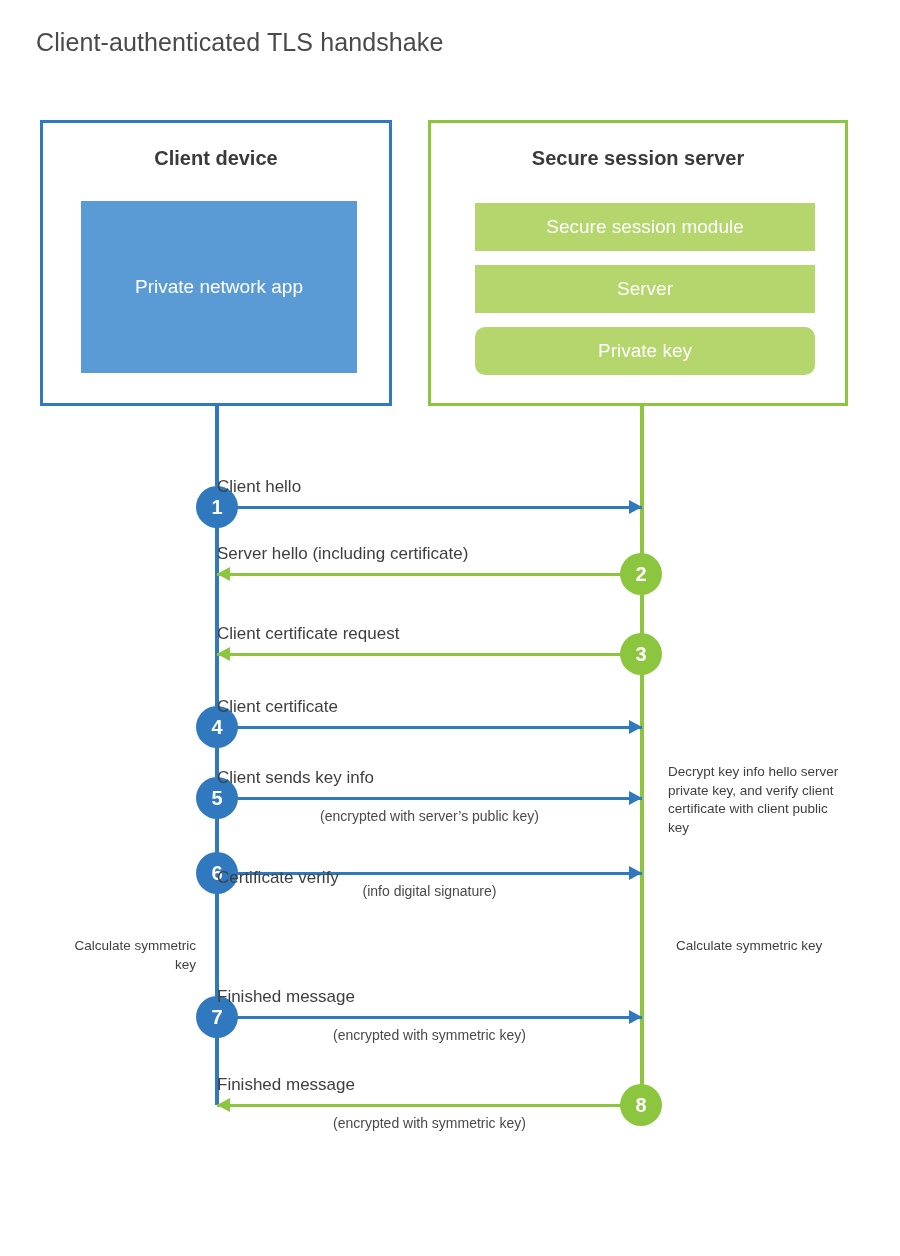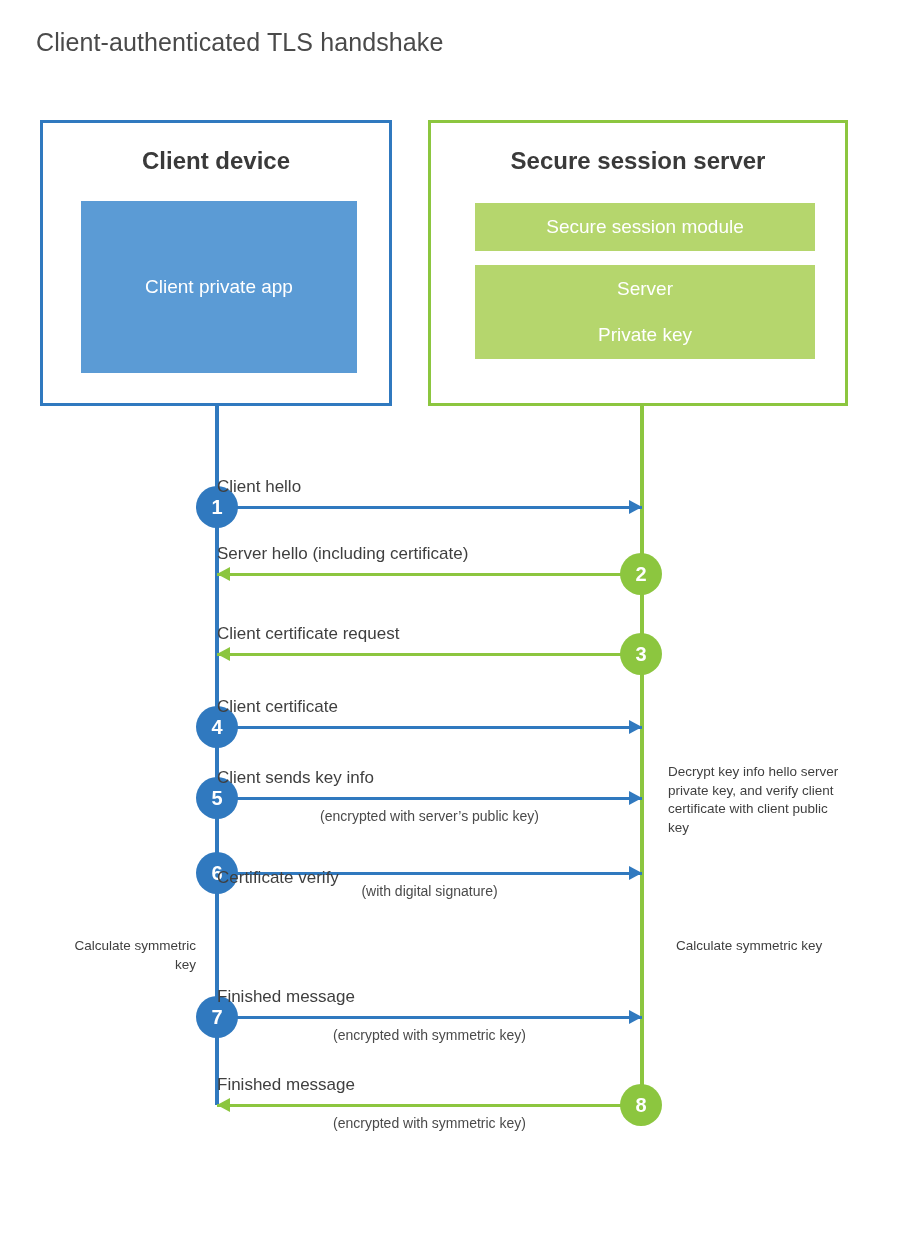--- a/index.html
+++ b/index.html
@@ -16,42 +16,42 @@
     white-space:nowrap;
   }
 
   
   .party-box{position:absolute;background:#ffffff;box-sizing:border-box;}
   #client-box{left:40px;top:120px;width:352px;height:286px;border:3px solid #3079bf;}
   #server-box{left:428px;top:120px;width:420px;height:286px;border:3px solid #8cc63f;}
 
   .party-title{
     position:absolute;left:0;right:0;top:24px;text-align:center;
-    font-size:24px;font-weight:bold;color:#3a3a3a;
+    font-size:20px;font-weight:bold;color:#3a3a3a;
   }
 
   
   #client-app{
     position:absolute;left:38px;top:78px;width:276px;height:172px;
     background:#5b9bd5;color:#ffffff;
     display:flex;align-items:center;justify-content:center;text-align:center;
     font-size:19px;line-height:1.35;font-weight:400;
     box-sizing:border-box;padding:0 10px;
   }
 
   
   .server-bar{
     position:absolute;left:44px;width:340px;height:48px;
     background:#b5d66d;color:#ffffff;
     display:flex;align-items:center;justify-content:center;
     font-size:19px;font-weight:400;
   }
   #server-bar-0{top:80px;}
   #server-bar-1{top:142px;}
-  #server-bar-2{top:188px;}
+  #server-bar-2{top:204px;border-radius:10px;}
 
   
   .lifeline{position:absolute;width:4px;}
   #client-lifeline{left:215px;top:406px;height:699px;background:#3079bf;}
   #server-lifeline{left:640px;top:406px;height:699px;background:#8cc63f;}
 
   
   #steps-layer{position:absolute;left:0;top:0;width:900px;height:1256px;}
 
   .step-row{position:absolute;left:0;width:900px;height:0;}
@@ -96,21 +96,21 @@
   #note-client-calc{left:58px;top:937px;width:138px;text-align:right;}
   #note-server-calc{left:676px;top:937px;width:170px;text-align:left;}
 </style>
 </head>
 <body>
 
 <div id="page-title">Client-authenticated TLS handshake</div>
 
 <div class="party-box" id="client-box">
   <div class="party-title">Client device</div>
-  <div id="client-app">Client private app</div>
+  <div id="client-app">Private network app</div>
 </div>
 
 <div class="party-box" id="server-box">
   <div class="party-title">Secure session server</div>
   <div class="server-bar" id="server-bar-0">Secure session module</div>
   <div class="server-bar" id="server-bar-1">Server</div>
   <div class="server-bar" id="server-bar-2">Private key</div>
 </div>
 
 <div class="lifeline" id="client-lifeline"></div>
@@ -146,21 +146,21 @@
       <div class="head right blue" style="left: 629px;"></div>
       <div class="bullet blue">5</div>
       <div class="msg-label" style="left: 217px; width: 425px;">Client sends key info</div>
       <div class="msg-sub" style="left: 217px; width: 425px;">(encrypted with server’s public key)</div>
     </div>
     <div class="step-row" style="top: 873px;">
       <div class="shaft blue" style="left: 217px; width: 425px;"></div>
       <div class="head right blue" style="left: 629px;"></div>
       <div class="bullet blue">6</div>
       <div class="msg-label" style="left: 217px; width: 425px; margin-top: 25px;">Certificate verify</div>
-      <div class="msg-sub" style="left: 217px; width: 425px;">(with digital signature)</div>
+      <div class="msg-sub" style="left: 217px; width: 425px;">(info digital signature)</div>
     </div>
     <div class="step-row" style="top: 1017px;">
       <div class="shaft blue" style="left: 217px; width: 425px;"></div>
       <div class="head right blue" style="left: 629px;"></div>
       <div class="bullet blue">7</div>
       <div class="msg-label" style="left: 217px; width: 425px;">Finished message</div>
       <div class="msg-sub" style="left: 217px; width: 425px;">(encrypted with symmetric key)</div>
     </div>
     <div class="step-row" style="top: 1105px;">
       <div class="shaft green" style="left: 217px; width: 425px;"></div>

